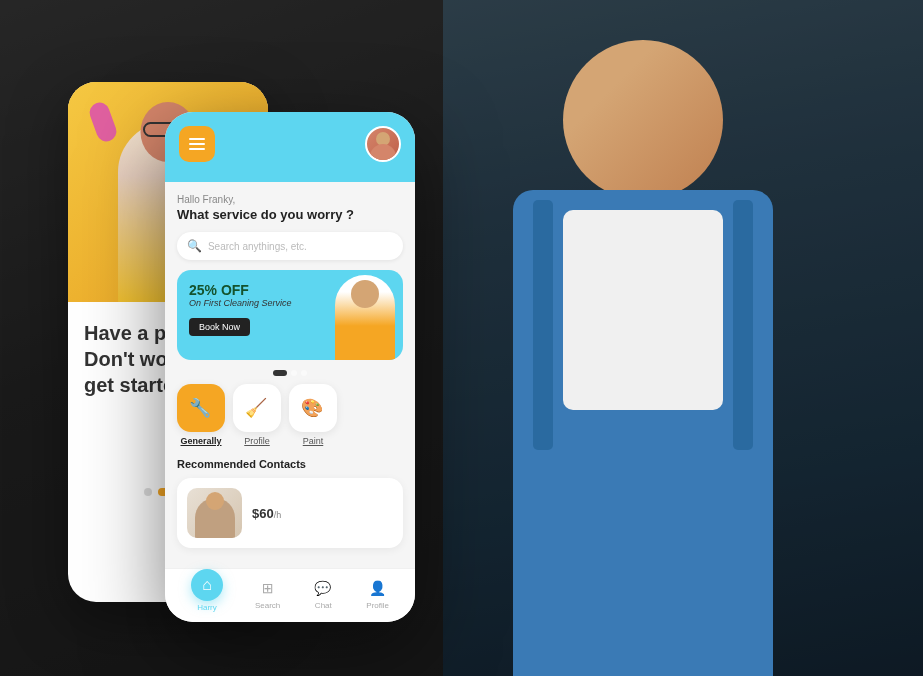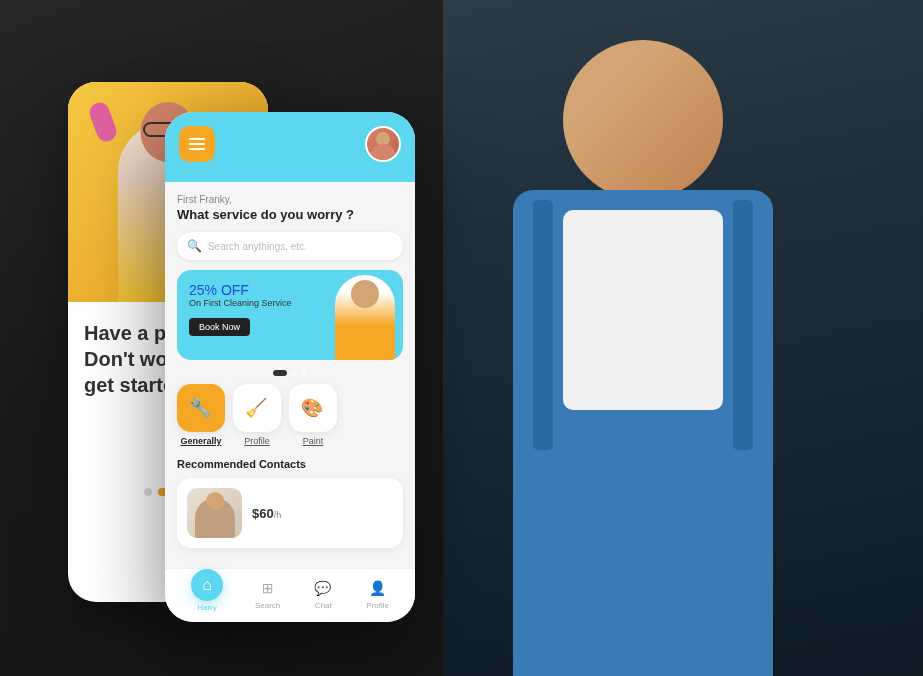--- a/index.html
+++ b/index.html
@@ -222,27 +222,28 @@
       background: #5dd6f0;
       border-radius: 14px;
       padding: 12px;
       margin-bottom: 10px;
       position: relative;
       overflow: hidden;
       height: 90px;
     }
     .promo-text {
       font-size: 14px;
-      font-weight: 400;
-      color: #1d4ed8;
+      font-weight: 700;
+      color: #14532d;
     }
     .promo-sub {
       font-size: 9px;
       color: #333;
       margin-bottom: 8px;
+      font-style: italic;
     }
     .book-btn {
       background: #222;
       color: white;
       border: none;
       border-radius: 4px;
       padding: 4px 10px;
       font-size: 9px;
       cursor: pointer;
     }
@@ -522,21 +523,21 @@
     <div class="menu-btn">
       <span></span>
       <span></span>
       <span></span>
     </div>
     <div class="avatar-circle"></div>
   </div>
 
   <div class="phone-content">
 
-    <div class="greeting-small">First Franky,</div>
+    <div class="greeting-small">Hallo Franky,</div>
     <div class="greeting-main">What service do you worry ?</div>
 
     <div class="search-bar">
       <span class="search-icon-circle">🔍</span>
       <span class="search-placeholder">Search anythings, etc.</span>
     </div>
 
     <div class="promo-banner">
       <div class="promo-text">25% OFF</div>
       <div class="promo-sub">On First Cleaning Service</div>

